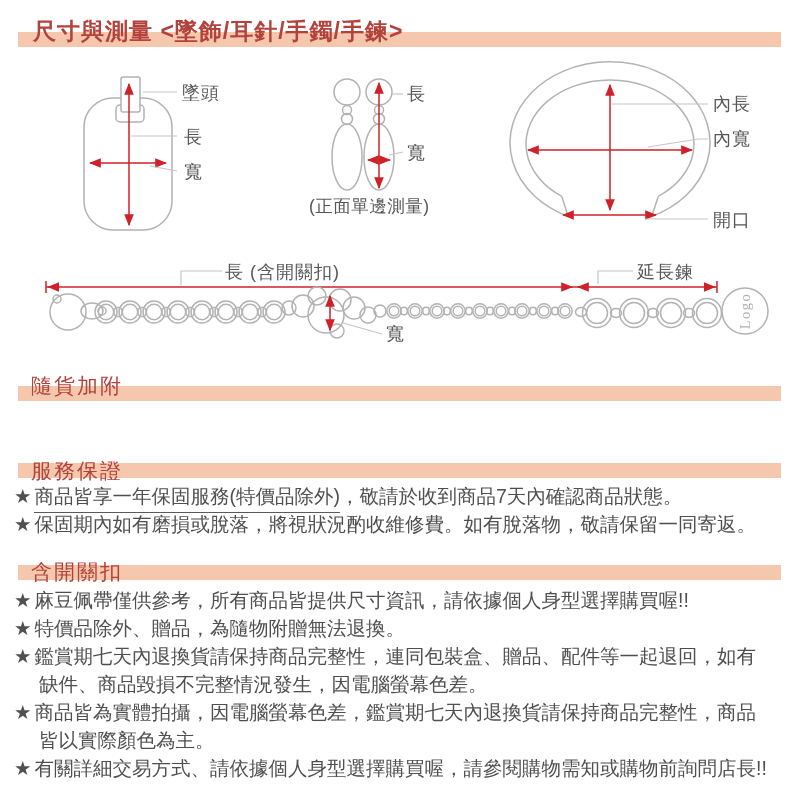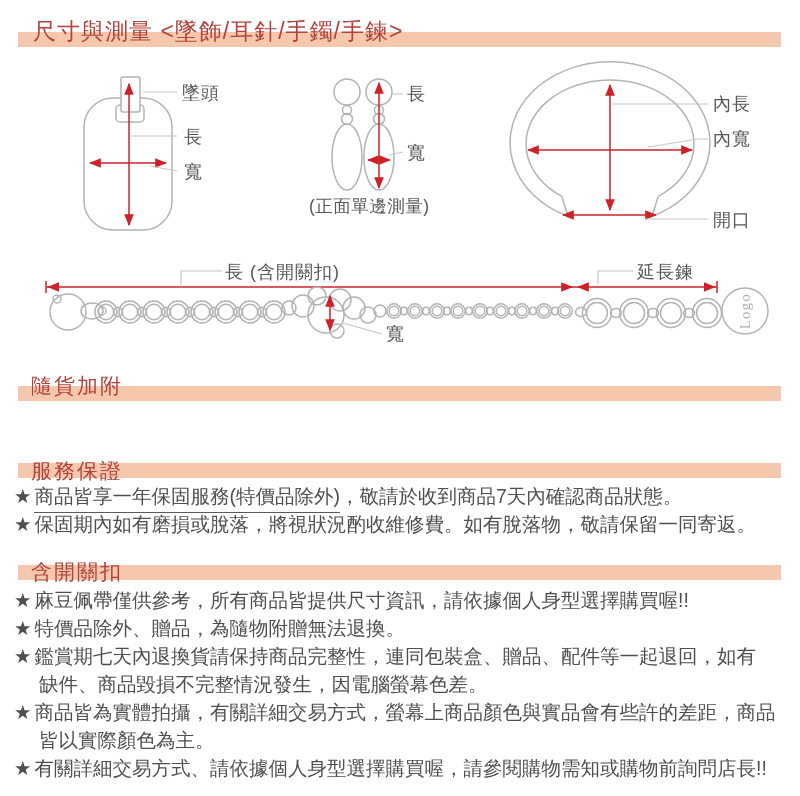--- a/index.html
+++ b/index.html
@@ -6,21 +6,21 @@
     --red:#b3423c; --bar:#f5c8ad; --text:#4f4f4f; --outline:#b3b3b3;
     --leader:#c6c6c6; --arrow:#ce2129; --label:#575757; --logo:#b0b0b0;
   }
   *{margin:0;padding:0;box-sizing:border-box}
   html,body{background:#fff}
   body{font-family:"Liberation Sans","DejaVu Sans",sans-serif;color:var(--text)}
   .page{position:relative;width:800px;height:796px;background:#fff;overflow:hidden}
 
   
   .title-bar{position:absolute;left:18px;top:32px;width:763px;height:15px;background:var(--bar)}
-  .page-title{position:absolute;left:33px;top:16px;font-size:23px;font-weight:normal;
+  .page-title{position:absolute;left:33px;top:16px;font-size:23px;font-weight:bold;
     color:var(--red);letter-spacing:1px;white-space:nowrap}
 
   
   .diagram{position:absolute;left:0;top:55px;width:800px;height:305px}
   .outline{fill:none;stroke:var(--outline);stroke-width:1.5}
   .fillw{fill:#fff}
   .red{fill:none;stroke:var(--arrow);stroke-width:1.5}
   .leader{fill:none;stroke:var(--leader);stroke-width:1.2}
   .dlabel{font-size:18px;fill:var(--label);letter-spacing:1px;font-family:inherit}
   .caption{font-size:17.5px;letter-spacing:0.5px}
@@ -233,21 +233,21 @@
       <span class="star">★</span><span>麻豆佩帶僅供參考，所有商品皆提供尺寸資訊，請依據個人身型選擇購買喔!!</span>
     </div>
     <div class="item">
       <span class="star">★</span><span>特價品除外、贈品，為隨物附贈無法退換。</span>
     </div>
     <div class="item">
       <span class="star">★</span><span>鑑賞期七天內退換貨請保持商品完整性，連同包裝盒、贈品、配件等一起退回，如有</span><br>
       <span>缺件、商品毀損不完整情況發生，因電腦螢幕色差。</span>
     </div>
     <div class="item">
-      <span class="star">★</span><span>商品皆為實體拍攝，有關詳細交易方式，螢幕上商品顏色與實品會有些許的差距，商品</span><br>
+      <span class="star">★</span><span>商品皆為實體拍攝，因電腦螢幕色差，鑑賞期七天內退換貨請保持商品完整性，商品</span><br>
       <span>皆以實際顏色為主。</span>
     </div>
     <div class="item">
       <span class="star">★</span><span>有關詳細交易方式、請依據個人身型選擇購買喔，請參閱購物需知或購物前詢問店長!!</span>
     </div>
   </div>
 
 </div>
 
 </body></html>

